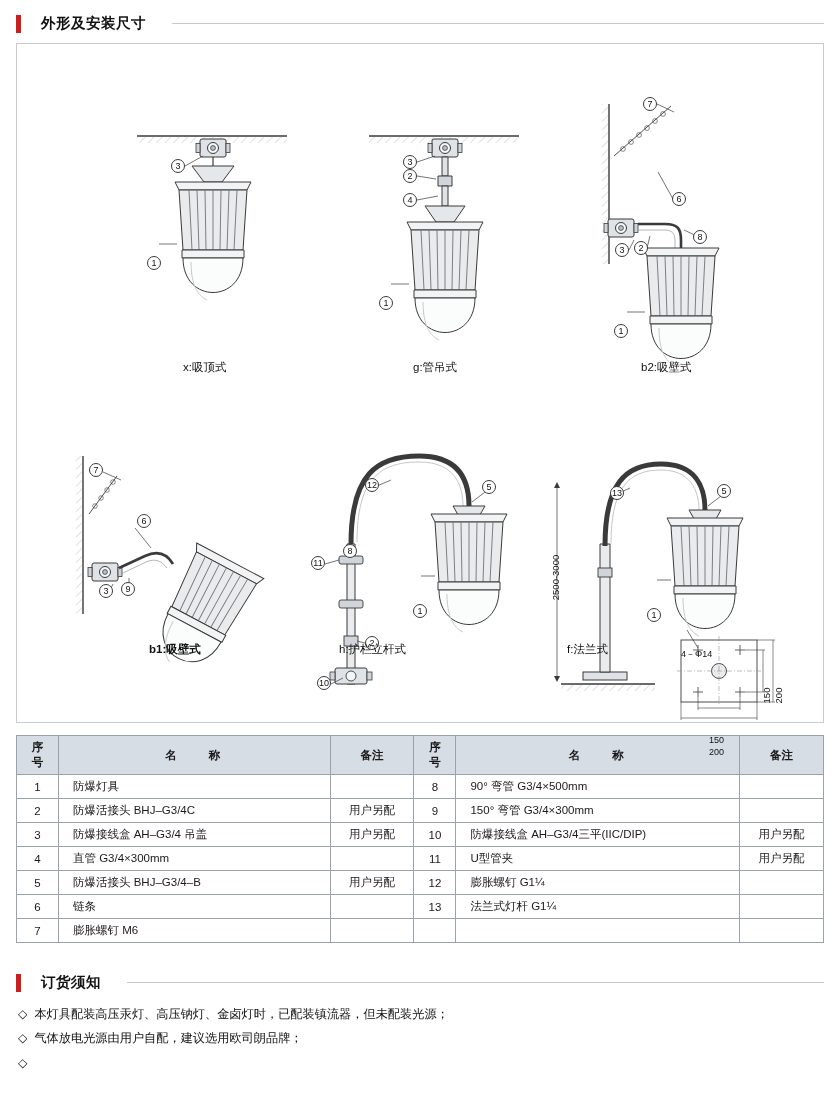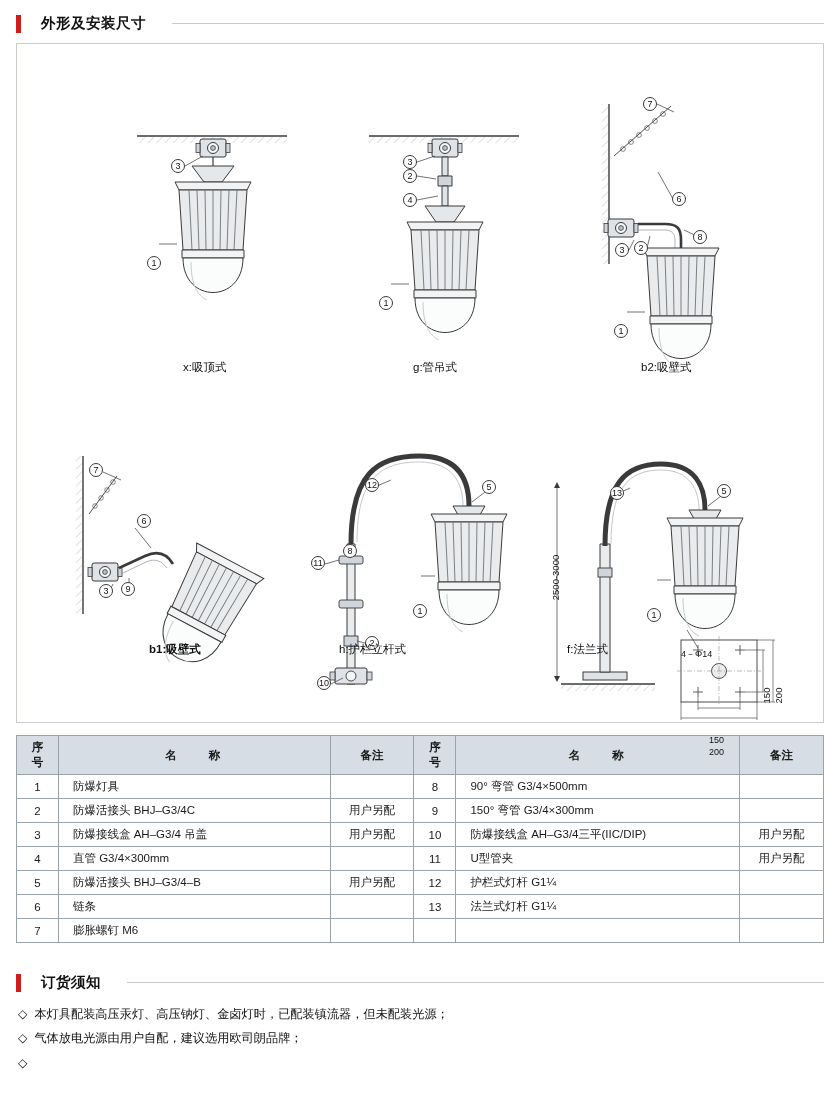--- a/index.html
+++ b/index.html
@@ -435,21 +435,21 @@
         <td class="note"></td>
         <td class="idx">11</td>
         <td class="name">U型管夹</td>
         <td class="note">用户另配</td>
       </tr>
       <tr>
         <td class="idx">5</td>
         <td class="name">防爆活接头 BHJ–G3/4–B</td>
         <td class="note">用户另配</td>
         <td class="idx">12</td>
-        <td class="name">护栏式灯杆 G1¼</td>
+        <td class="name">膨胀螺钉 G1¼</td>
         <td class="note"></td>
       </tr>
       <tr>
         <td class="idx">6</td>
         <td class="name">链条</td>
         <td class="note"></td>
         <td class="idx">13</td>
         <td class="name">法兰式灯杆 G1¼</td>
         <td class="note"></td>
       </tr>

